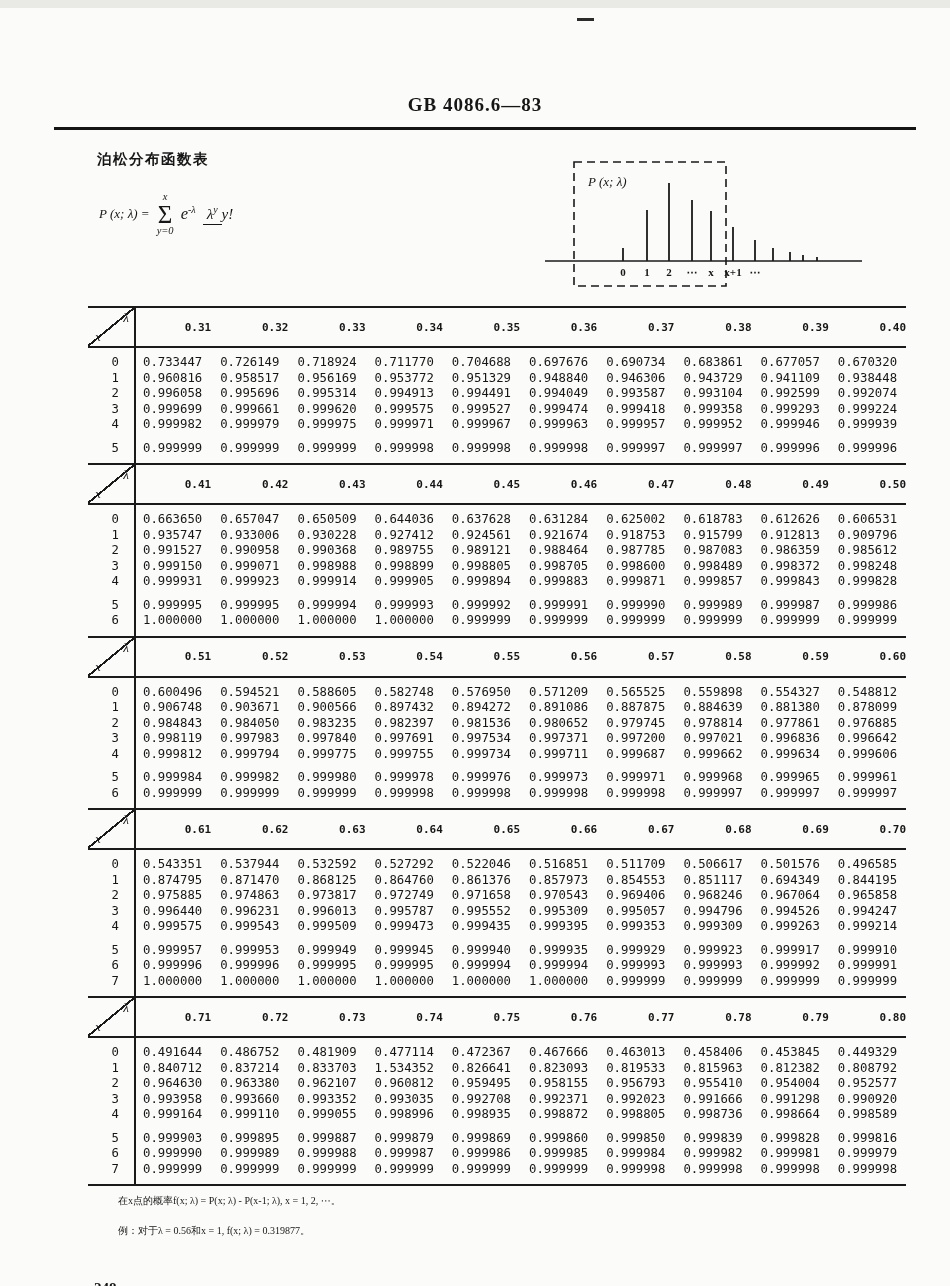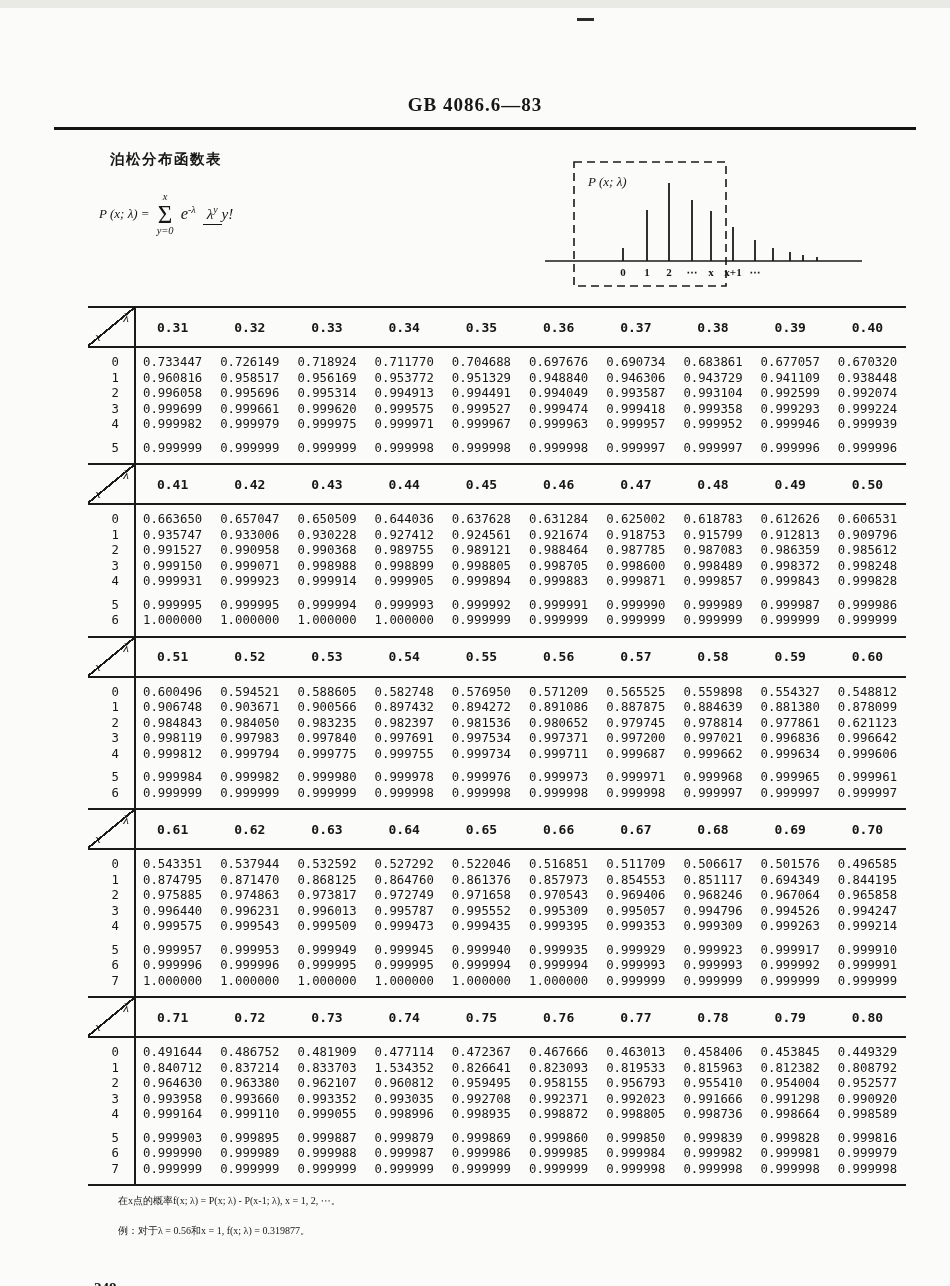--- a/index.html
+++ b/index.html
@@ -3,21 +3,21 @@
 <meta charset="utf-8">
 <style>
   * { margin:0; padding:0; box-sizing:border-box; }
   html,body { background:#e9e9e6; }
   .page { position:relative; width:950px; height:1286px; margin:8px auto; background:#fbfbf9; overflow:hidden; color:#161616; }
   .it { font-style:italic; font-family:"Liberation Serif", serif; }
   .artifact-dash { position:absolute; left:577px; top:10px; width:17px; height:3px; background:#2b2b2b; }
   .gb-header { position:absolute; top:86px; left:0; width:100%; text-align:center;
     font-family:"Liberation Serif", serif; font-size:19px; font-weight:bold; letter-spacing:1px; }
   .gb-rule { position:absolute; top:119px; left:54px; width:862px; height:3px; background:#141414; }
-  .doc-title { position:absolute; top:142px; left:110px; font-family:"Liberation Sans", sans-serif;
+  .doc-title { position:absolute; top:142px; left:97px; font-family:"Liberation Sans", sans-serif;
     font-size:14.5px; font-weight:600; letter-spacing:1.5px; }
   .formula { position:absolute; top:184px; left:99px; display:flex; align-items:center; gap:7px;
     font-family:"Liberation Serif", serif; }
   .f-lhs { font-size:13px; }
   .f-sigma { display:inline-flex; flex-direction:column; align-items:center; line-height:1; }
   .f-sup, .f-sub { font-size:10.5px; }
   .f-sig { font-size:25px; line-height:0.95; }
   .f-e { font-size:16.5px; }
   .f-exp { font-size:10px; position:relative; top:-6px; font-style:italic; }
   .f-frac { display:inline-flex; flex-direction:row; align-items:center; line-height:1.15; font-size:15px; }
@@ -29,21 +29,21 @@
   .tables { position:absolute; left:88px; top:298px; width:818px; font-family:"DejaVu Sans Mono", monospace; }
   .tblock { border-top:2px solid #1a1a1a; position:relative; }
   .tblock:last-child { border-bottom:2.5px solid #1a1a1a; }
   .tblock::before { content:""; position:absolute; left:46px; top:0; bottom:0; width:1.6px; background:#1a1a1a; }
   .thead { display:flex; align-items:center; height:40px; border-bottom:2px solid #1a1a1a; }
   .diag { width:46px; align-self:stretch; position:relative; flex:none; }
   .diag::after { content:""; position:absolute; top:0; left:0; right:0; bottom:0;
     background:linear-gradient(to bottom right, transparent calc(50% - 1px), #1a1a1a calc(50% - 1px), #1a1a1a calc(50% + 1px), transparent calc(50% + 1px)); }
   .diag-lambda { position:absolute; top:2px; right:5px; font-size:13px; z-index:1; }
   .diag-x { position:absolute; bottom:1px; left:7px; font-size:13px; z-index:1; }
-  .hcell { flex:1; text-align:center; font-size:13px; font-weight:700; }
+  .hcell { flex:1; text-align:right; font-size:11px; font-weight:700; }
   .tbody { padding:7px 0; }
   .trow { display:flex; line-height:15.5px; font-size:12.3px; }
   .trow.gap { margin-top:8px; }
   .xcell { width:46px; flex:none; text-align:right; padding-right:15px; }
   .vcell { flex:1; text-align:center; }
   .note { position:absolute; left:118px; font-family:"Liberation Serif", serif; font-size:10px; white-space:nowrap; }
   .note1 { top:1186px; }
   .note2 { top:1216px; }
   .page-number { position:absolute; left:94px; top:1272px; font-family:"Liberation Serif", serif;
     font-size:15px; font-weight:bold; }
@@ -359,21 +359,21 @@
             <div class="xcell">2</div>
             <div class="vcell">0.984843</div>
             <div class="vcell">0.984050</div>
             <div class="vcell">0.983235</div>
             <div class="vcell">0.982397</div>
             <div class="vcell">0.981536</div>
             <div class="vcell">0.980652</div>
             <div class="vcell">0.979745</div>
             <div class="vcell">0.978814</div>
             <div class="vcell">0.977861</div>
-            <div class="vcell">0.621123</div>
+            <div class="vcell">0.976885</div>
           </div>
           <div class="trow">
             <div class="xcell">3</div>
             <div class="vcell">0.998119</div>
             <div class="vcell">0.997983</div>
             <div class="vcell">0.997840</div>
             <div class="vcell">0.997691</div>
             <div class="vcell">0.997534</div>
             <div class="vcell">0.997371</div>
             <div class="vcell">0.997200</div>

